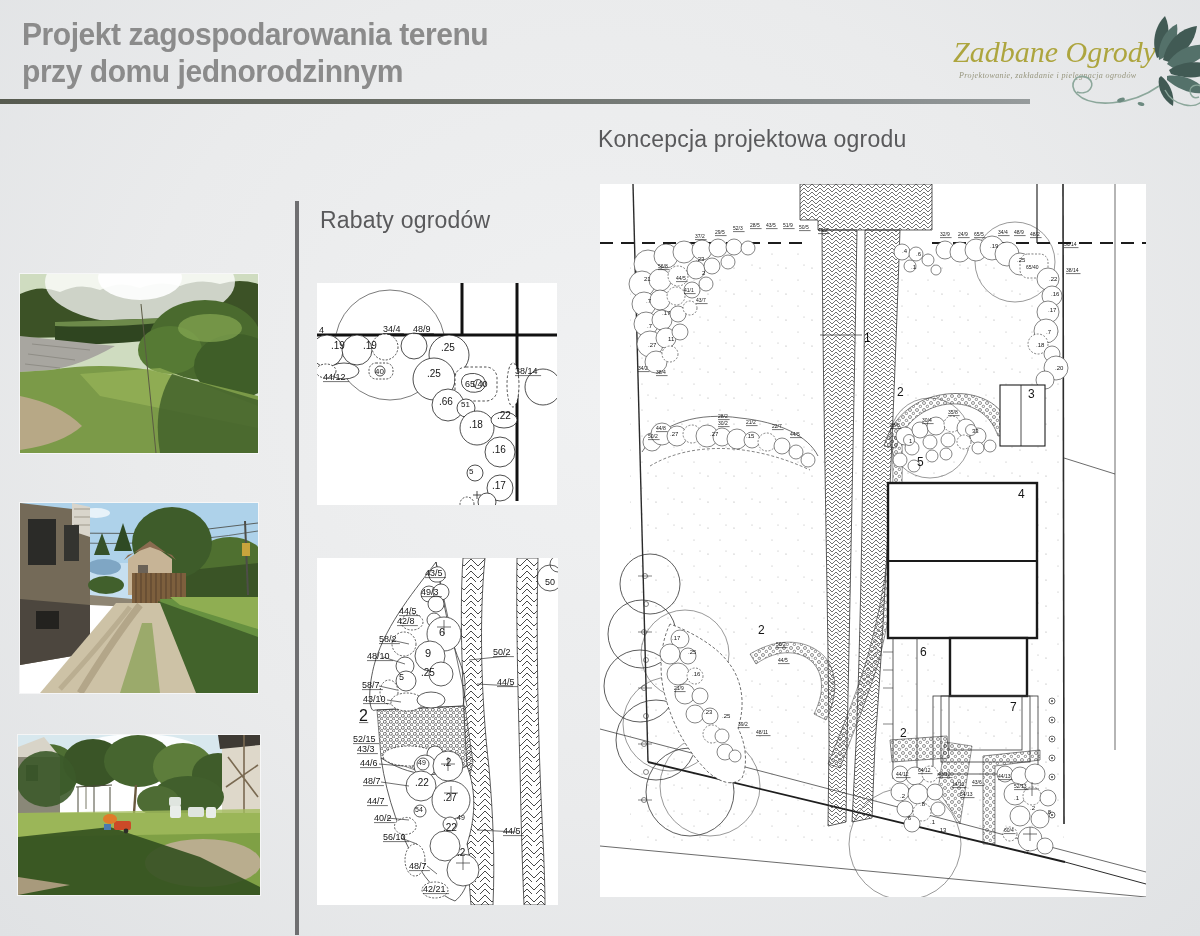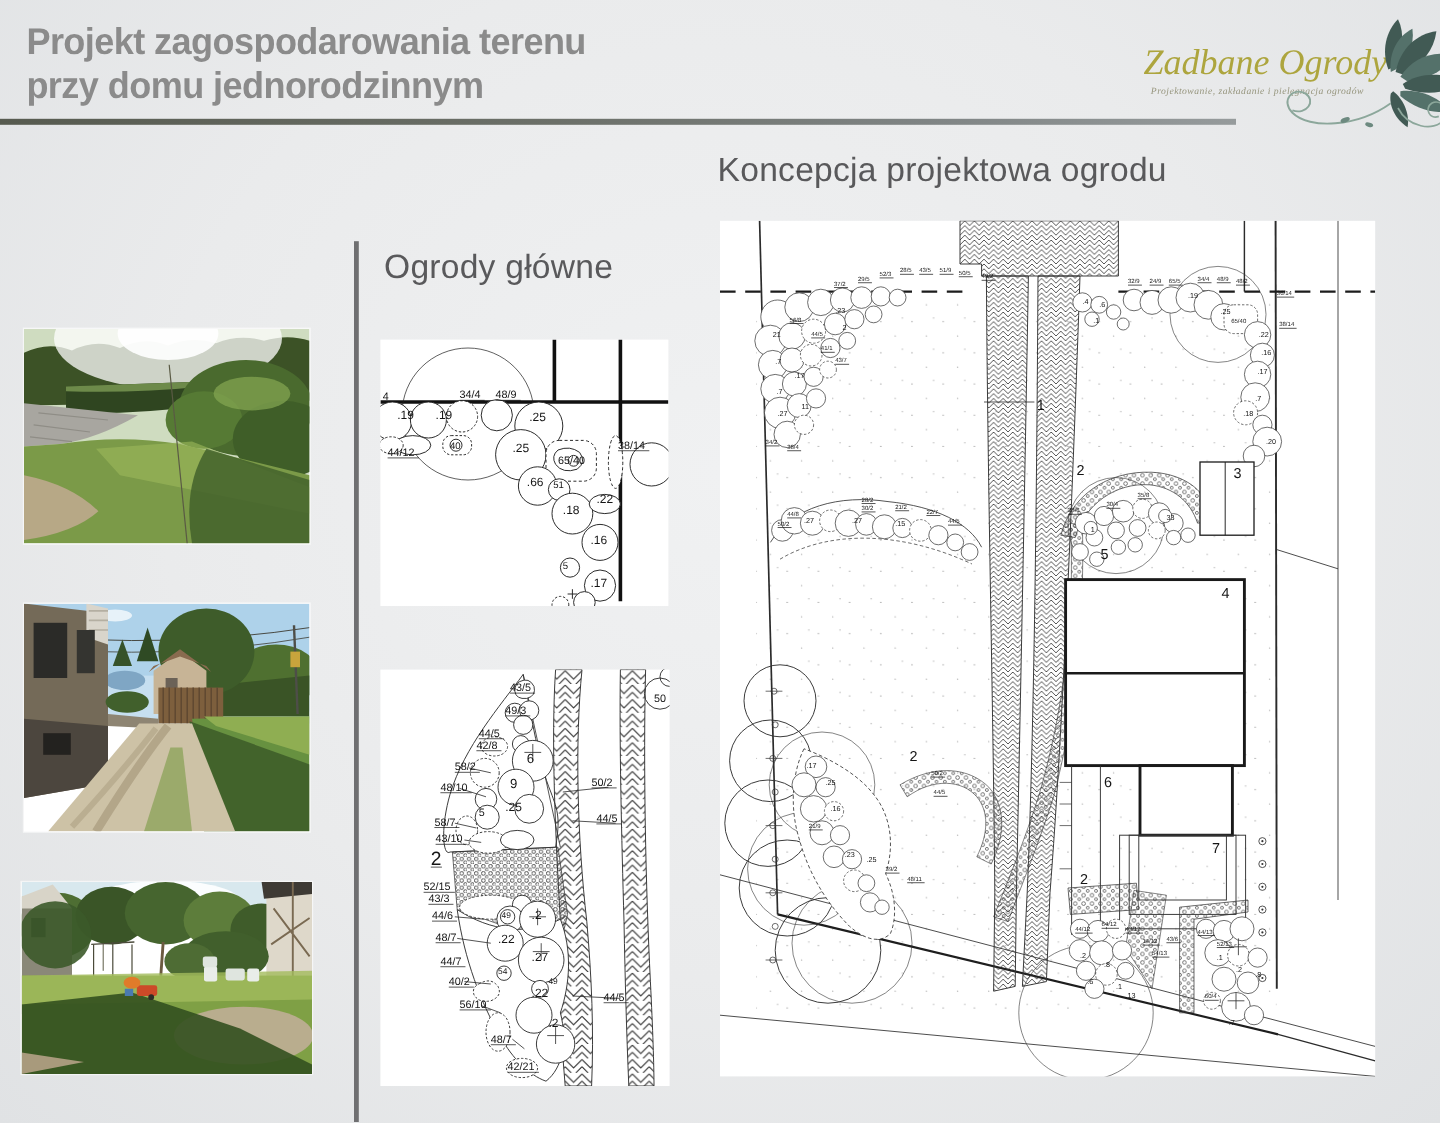--- a/index.html
+++ b/index.html
@@ -16,21 +16,21 @@
     font-size:31px;line-height:37px;font-weight:700;
     color:#8b8b8b;letter-spacing:-0.5px;
     transform:scaleX(.97);transform-origin:left top;
   }
   .rule{
     left:0;top:99px;width:1030px;height:5px;
     background:linear-gradient(90deg,#575b50 0%,#6c7069 45%,#7f8484 75%,#969b9c 100%);
   }
 
   .heading{
-    color:#59595b;font-size:28px;font-weight:400;letter-spacing:0.2px;white-space:nowrap;
+    color:#59595b;font-size:23px;font-weight:400;letter-spacing:0.2px;white-space:nowrap;
   }
   .h-photos{left:18px;top:207px;}
   .h-beds{left:320px;top:207px;}
   .h-plan{left:598px;top:126px;}
 
   .divider{left:295px;top:201px;width:4px;height:734px;background:#6f6f71;}
 
   figure{margin:0;}
   .photo{overflow:hidden;background:#fff;box-shadow:0 0 0 1px rgba(255,255,255,.6);}
   .photo svg{display:block;}
@@ -77,21 +77,21 @@
         </g>
         <path d="M214,74 C186,94 146,96 132,82 C122,72 132,60 143,66 C152,72 144,84 132,80" fill="none" stroke="#8ca79b" stroke-width="1.6"></path>
         <path d="M220,78 C228,94 250,98 258,88 C264,80 256,70 248,74 C242,78 246,88 254,85" fill="none" stroke="#8ca79b" stroke-width="1.4"></path>
         <ellipse cx="176" cy="88" rx="4" ry="2" fill="#6d8a80" transform="rotate(-20 176 88)"></ellipse>
         <ellipse cx="196" cy="92" rx="3.4" ry="1.8" fill="#6d8a80" transform="rotate(15 196 92)"></ellipse>
         <circle cx="266" cy="92" r="1.4" fill="#8ca79b"></circle>
       </g>
     </svg>
   </div>
 
-  <div class="abs heading h-beds">Ogrody główne</div>
+  <div class="abs heading h-beds">Rabaty ogrodów</div>
   <div class="abs heading h-plan">Koncepcja projektowa ogrodu</div>
 
   <div class="abs divider"></div>
 
   <figure class="abs photo p1">
     <svg viewBox="0 0 238 179">
       <rect width="238" height="179" fill="#cfdcc0"></rect>
       <path d="M0,20 Q20,10 40,18 Q60,8 80,16 Q100,6 120,14 Q140,6 160,12 Q180,4 200,10 Q220,4 238,10 L238,60 L0,64 Z" fill="#3c5226"></path>
       <ellipse cx="120" cy="8" rx="95" ry="42" fill="#ffffff" opacity="0.75"></ellipse>
       <ellipse cx="120" cy="4" rx="42" ry="22" fill="#ffffff" opacity="0.9"></ellipse>

